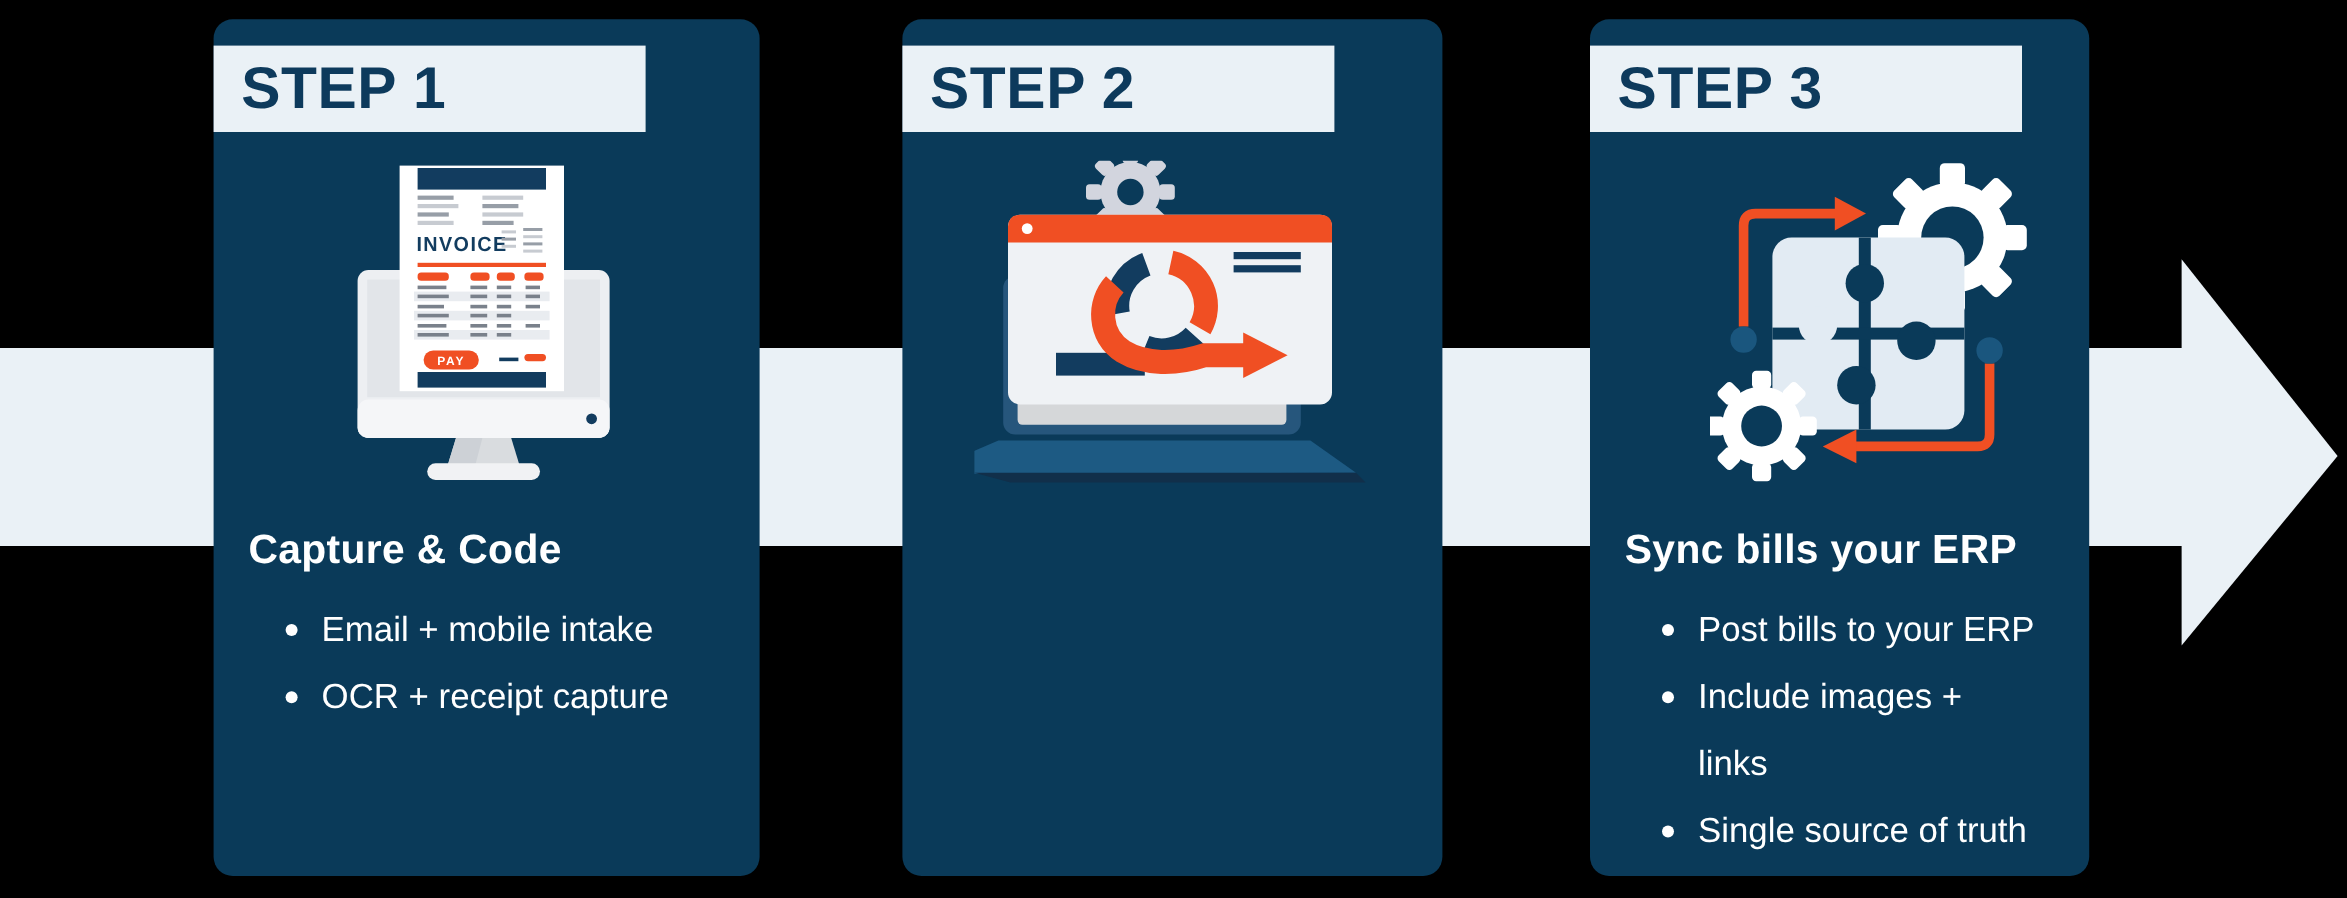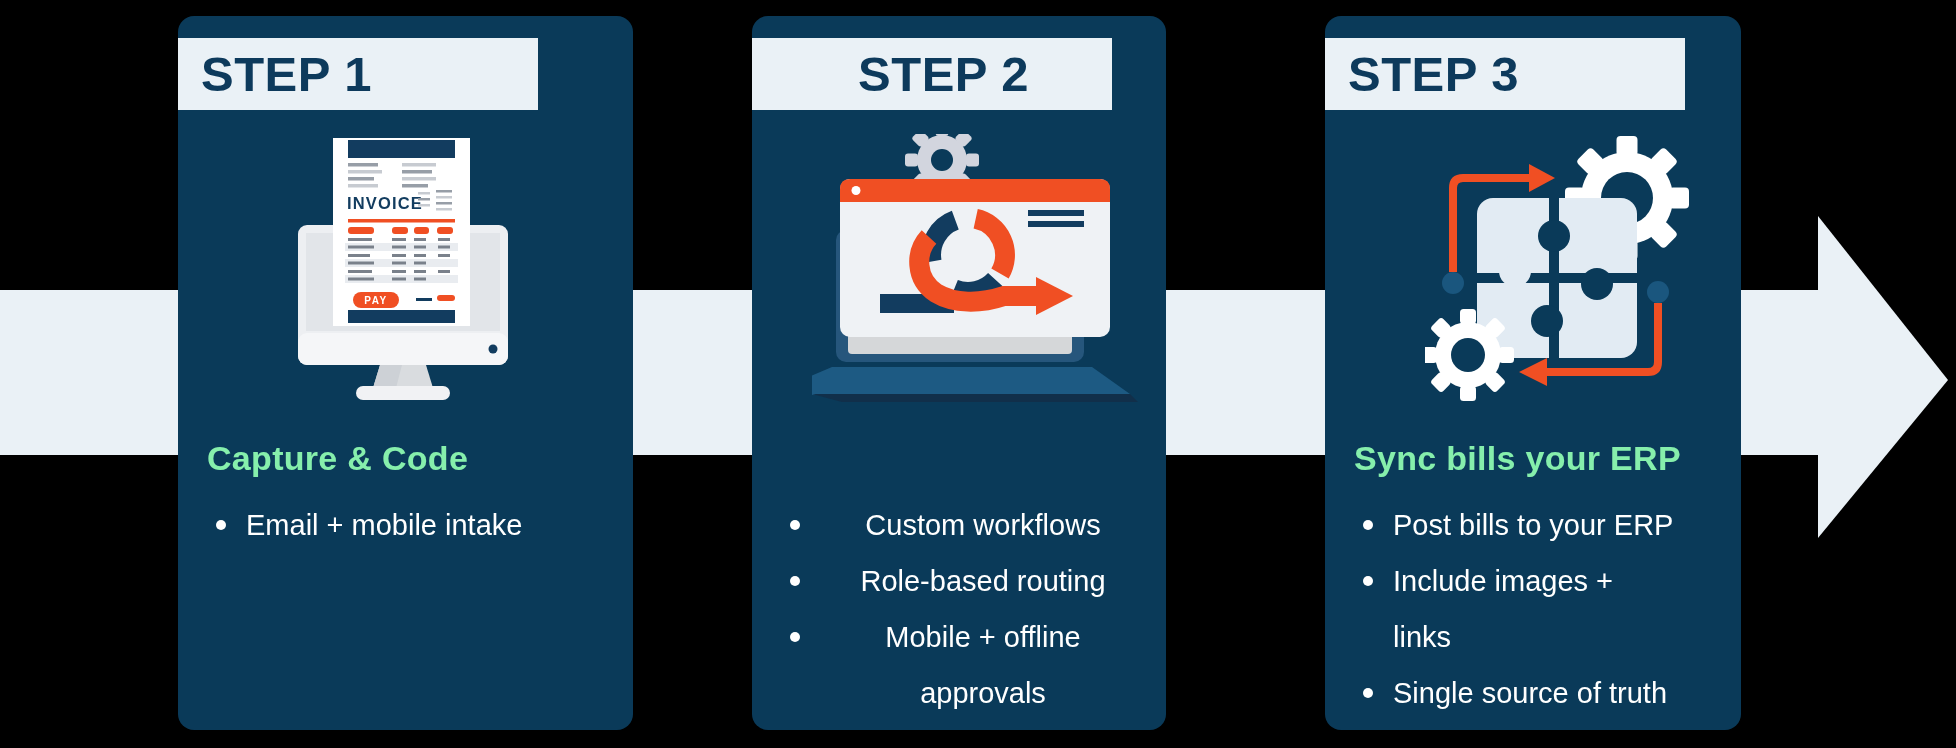--- a/index.html
+++ b/index.html
@@ -13,39 +13,39 @@
     position:absolute; left:0; top:290px;
     width:1822px; height:165px;
     background:#eaf1f6;
   }
   .flow-arrow { position:absolute; left:1806px; top:212px; }
   .card {
     position:absolute; top:16px; height:714px;
     background:#0a3a59; border-radius:16px;
   }
   #card1 { left:178px;  width:455px; }
-  #card2 { left:752px;  width:414px;text-align:center; }
+  #card2 { left:752px;  width:450px; }
   #card3 { left:1325px; width:416px; }
   .badge {
     position:absolute; top:22px; left:0;
     width:360px; height:72px;
     background:#eaf1f6;
     color:#0d3a5c;
     font-size:49px; font-weight:800; line-height:72px;
     letter-spacing:0.5px;
     padding-left:23px; box-sizing:border-box;
     white-space:nowrap;
   }
   .card-title {
     position:absolute; top:423px; left:29px;
-    color:#86efac; font-size:34px; font-weight:700;
+    color:#ffffff; font-size:34px; font-weight:700;
     letter-spacing:0.3px; white-space:nowrap;
   }
   .bullets {
-    position:absolute; top:481px; left:34px; right:20px;
+    position:absolute; top:481px; left:56px; right:20px;
     margin:0; padding:0; list-style:none;
     color:#ffffff; font-size:29px; font-weight:400;
   }
   .bullets li {
     position:relative; padding-left:34px; line-height:56px;
     white-space:pre-line;
   }
   .bullets li::before {
     content:""; position:absolute; left:4px; top:23px;
     width:10px; height:10px; border-radius:50%; background:#ffffff;
@@ -137,20 +137,21 @@
       <rect x="63" y="160" width="46" height="16" rx="8" fill="#f04f23"></rect>
       <text x="86" y="172" text-anchor="middle" font-size="10" font-weight="700" fill="#ffffff" letter-spacing="1.5">PAY</text>
       <rect x="126" y="166" width="16" height="3" fill="#123c5f"></rect>
       <rect x="147" y="163" width="18" height="6" rx="3" fill="#f04f23"></rect>
     </g>
   </svg>
 
   <div class="card-title">Capture &amp; Code</div>
   <ul class="bullets">
     <li>Email + mobile intake</li>
+    <li>OCR + receipt capture</li>
   </ul>
 </div>
 
 <div class="card" id="card2">
   <div class="badge">STEP 2</div>
 
   <svg class="icon-2" width="330" height="280" viewBox="0 0 330 280">
 
     <g transform="translate(130,26)">
       <circle r="25" fill="#d2d5de"></circle>
@@ -183,26 +184,20 @@
 
       <rect x="68" y="160" width="74" height="19" fill="#123c5f"></rect>
       <path d="M143.3 86.2 A37 37 0 0 0 119.6 127.4" stroke="#123c5f" stroke-width="20" fill="none"></path>
       <path d="M163.7 84.8 A37 37 0 0 1 188 139.5" stroke="#f04f23" stroke-width="20" fill="none"></path>
       <path d="M183.5 145.8 A37 37 0 0 1 142.1 155.3" stroke="#123c5f" stroke-width="20" fill="none"></path>
       <path d="M117 103 C103 118 103 145 124 159 C142 170 168 170 192 162 L226 162" stroke="#f04f23" stroke-width="20" fill="none"></path>
       <polygon points="224,143 224,181 261,162" fill="#f04f23"></polygon>
     </g>
   </svg>
 
-  <ul class="bullets">
-    <li>Custom workflows</li>
-    <li>Role-based routing</li>
-    <li>Mobile + offline
-approvals</li>
-  </ul>
 </div>
 
 <div class="card" id="card3">
   <div class="badge">STEP 3</div>
 
   <svg class="icon-3" width="300" height="275" viewBox="0 0 300 275">
 
     <g transform="translate(202,67)">
       <circle r="46" fill="#ffffff"></circle>
       <g fill="#ffffff">

